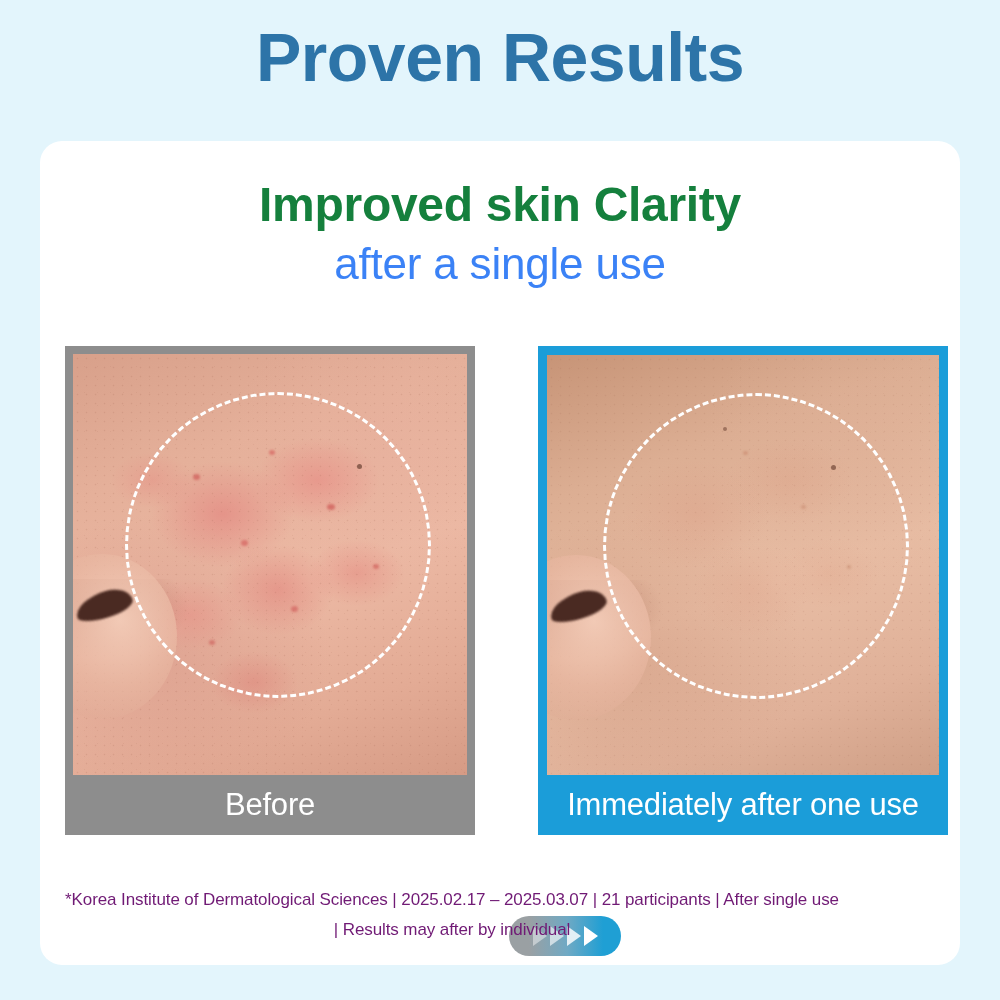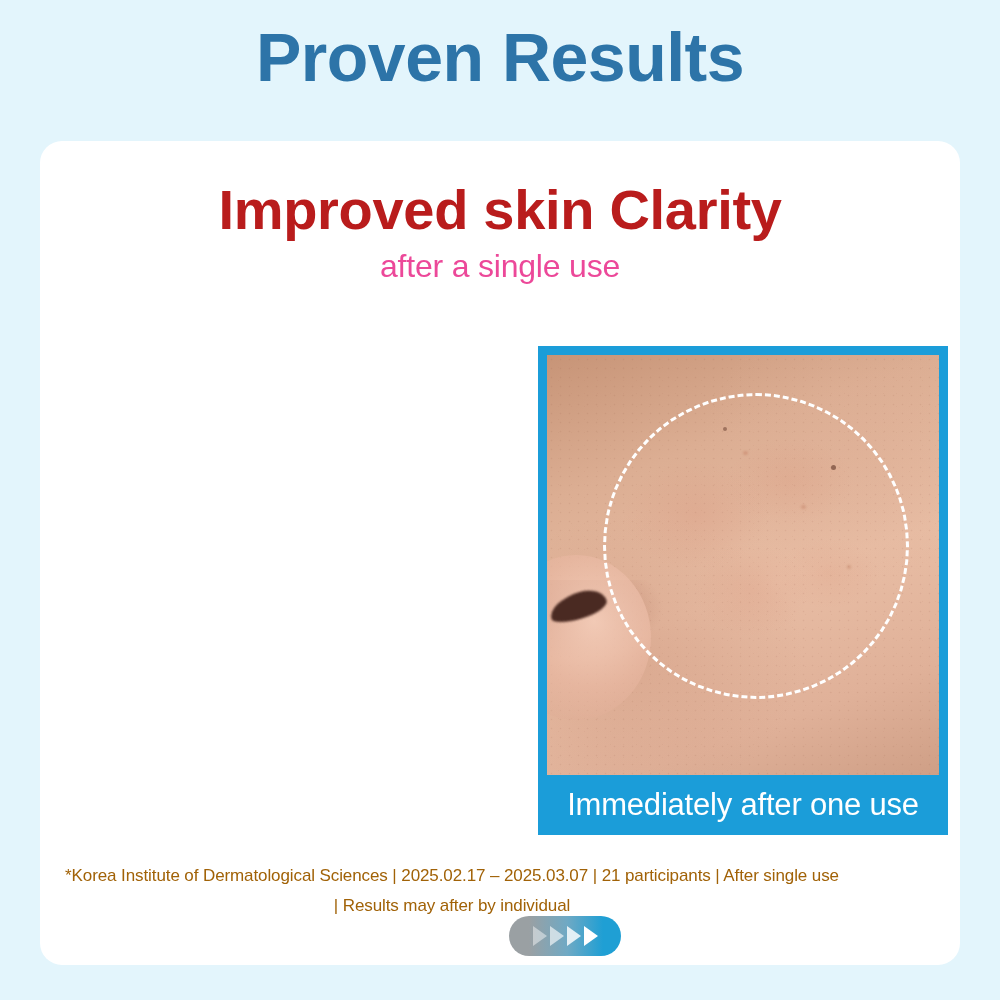--- a/index.html
+++ b/index.html
@@ -46,30 +46,30 @@
 
   
   .subtitle-wrap {
     position: absolute;
     left: 0;
     top: 36px;
     width: 920px;
     text-align: center;
   }
   .subtitle-main {
-    font-size: 56px;
+    font-size: 48px;
     font-weight: bold;
-    color: #b91c1c;
+    color: #15803d;
     line-height: 1.18;
     letter-spacing: -0.3px;
   }
   .subtitle-sub {
-    font-size: 32px;
+    font-size: 44px;
     font-weight: normal;
-    color: #ec4899;
+    color: #3b82f6;
     line-height: 1.2;
     letter-spacing: -0.2px;
     margin-top: 4px;
   }
 
   
   .panels {
     position: absolute;
     left: 25px;
     top: 205px;
@@ -244,45 +244,67 @@
   }
   .tri-1 { border-left-color: rgba(255,255,255,0.45); }
   .tri-2 { border-left-color: rgba(255,255,255,0.62); }
   .tri-3 { border-left-color: rgba(255,255,255,0.82); }
   .tri-4 { border-left-color: #ffffff; }
 
   
   .footnote {
     position: absolute;
     left: 0;
-    top: 720px;
+    top: 744px;
     width: 824px;
     text-align: center;
     font-size: 17px;
-    color: #a16207;
+    color: #701a75;
     line-height: 1.75;
     letter-spacing: -0.1px;
   }
 </style>
 </head>
 <body>
 
 <div class="stage">
 
   <div class="headline">Proven Results</div>
 
   <div class="card">
 
     <div class="subtitle-wrap">
       <div class="subtitle-main">Improved skin Clarity</div>
       <div class="subtitle-sub">after a single use</div>
     </div>
 
     <div class="panels">
 
+      <div class="panel panel-before">
+        <div class="photo">
+          <div class="skin skin-before"></div>
+          <div class="blotches blotches-before"></div>
+          <div class="pores"></div>
+          <div class="spot" style="left:120px;top:120px;width:7px;height:6px;background:rgba(208,96,92,0.75);filter:blur(1px);"></div>
+          <div class="spot" style="left:196px;top:96px;width:6px;height:5px;background:rgba(214,100,96,0.7);filter:blur(1px);"></div>
+          <div class="spot" style="left:254px;top:150px;width:8px;height:6px;background:rgba(206,92,88,0.72);filter:blur(1.2px);"></div>
+          <div class="spot" style="left:168px;top:186px;width:7px;height:6px;background:rgba(212,98,94,0.68);filter:blur(1.1px);"></div>
+          <div class="spot" style="left:300px;top:210px;width:6px;height:5px;background:rgba(208,94,90,0.66);filter:blur(1px);"></div>
+          <div class="spot" style="left:218px;top:252px;width:7px;height:6px;background:rgba(210,96,92,0.64);filter:blur(1.1px);"></div>
+          <div class="spot" style="left:136px;top:286px;width:6px;height:5px;background:rgba(204,90,86,0.6);filter:blur(1px);"></div>
+          <div class="spot" style="left:284px;top:110px;width:5px;height:5px;background:rgba(120,78,62,0.8);filter:blur(0.6px);"></div>
+          <div class="nose-shadow"></div>
+          <div class="nose-tip"></div>
+          <div class="nostril"></div>
+          <div class="dash-circle"></div>
+        </div>
+        <div class="caption caption-before">
+          <span>Before</span>
+        </div>
+      </div>
 
       <div class="panel panel-after">
         <div class="photo">
           <div class="skin skin-after"></div>
           <div class="blotches blotches-after"></div>
           <div class="pores pores-after"></div>
           <div class="spot" style="left:196px;top:96px;width:5px;height:4px;background:rgba(198,132,106,0.55);filter:blur(1px);"></div>
           <div class="spot" style="left:254px;top:150px;width:5px;height:4px;background:rgba(196,130,104,0.5);filter:blur(1.1px);"></div>
           <div class="spot" style="left:300px;top:210px;width:4px;height:4px;background:rgba(194,128,102,0.45);filter:blur(1px);"></div>
           <div class="spot" style="left:284px;top:110px;width:5px;height:5px;background:rgba(120,78,62,0.75);filter:blur(0.6px);"></div>

